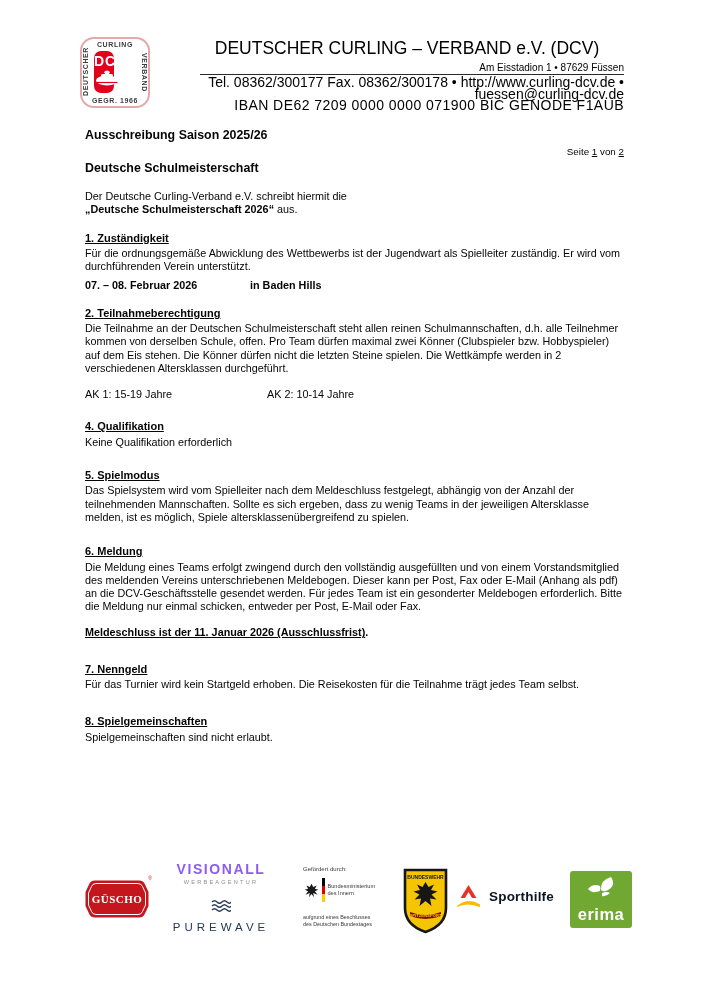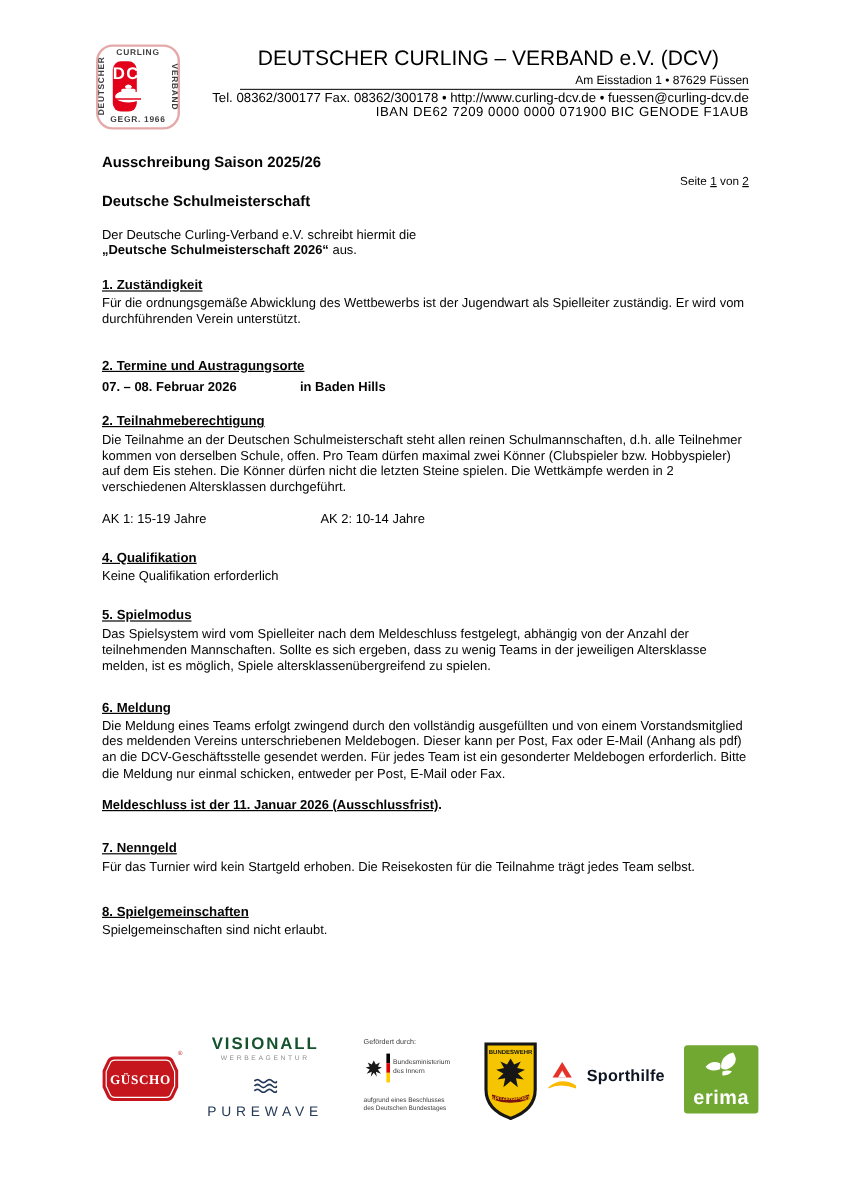--- a/index.html
+++ b/index.html
@@ -23,21 +23,21 @@
   .dcv-ring.right { right:0px; top:7px; height:52px; writing-mode:vertical-rl; text-align:center; }
   .dcv-box {
     position:absolute; left:12px; top:12px; width:20px; height:42px;
     background:#e2001a; border-radius:7px; color:#fff; text-align:center;
   }
   .dcv-box .dcv-name { font-weight:bold; font-size:14px; letter-spacing:1px; margin-top:2px; }
   .header-right { position:absolute; left:160px; top:38px; width:464px; }
   .org-name { font-size:17.5px; font-weight:normal; text-align:center; padding-left:30px; white-space:nowrap; }
   .org-address { text-align:right; font-size:10px; margin-top:3px; }
   .org-rule { border:0; border-top:1.5px solid #2a2a2a; margin-left:40px; margin-top:1px; margin-bottom:2px; }
-  .org-line { text-align:right; font-size:11px; line-height:11.5px; }
+  .org-line { text-align:right; font-size:14px; line-height:11.5px; }
   .org-line.iban { letter-spacing:0.45px; }
 
   
   .content { position:absolute; left:85px; top:128px; width:539px; font-size:10.8px; line-height:13.2px; color:#050505; }
   .doc-title { font-size:12.4px; font-weight:bold; line-height:15px; }
   .page-info { text-align:right; font-size:9.8px; margin-top:2px; }
   .page-info .u { text-decoration:underline; }
   .doc-subtitle { font-size:12.4px; font-weight:bold; line-height:15px; margin-top:3px; }
   .intro { margin-top:14px; }
   .intro .line { display:block; }
@@ -54,21 +54,21 @@
   .deadline .du { text-decoration:underline; }
 
   
   .sponsors { position:absolute; left:0; top:858px; width:707px; height:100px; }
 
   .guescho { position:absolute; left:84px; top:21px; width:66px; height:40px; }
   .guescho svg { display:block; }
   .guescho .reg { position:absolute; right:-2px; top:-4px; color:#c4161c; font-size:5px; }
 
   .visionall { position:absolute; left:168px; top:3px; width:106px; text-align:center; }
-  .vis-name { color:#14532d; font-weight:bold; font-size:14px; letter-spacing:1.6px; }
+  .vis-name { color:#8b5cf6; font-weight:bold; font-size:14px; letter-spacing:1.6px; }
   .vis-sub  { color:#8d8d8d; font-size:5.6px; letter-spacing:2.2px; margin-top:2px; }
   .vis-wave { margin-top:13px; }
   .vis-brand2 { color:#253a58; font-size:11.5px; letter-spacing:4px; margin-top:5px; font-weight:500; }
 
   .bmi { position:absolute; left:303px; top:8px; width:92px; color:#3a3a3a; }
   .bmi-funded { font-size:6px; }
   .bmi-row { display:flex; align-items:center; margin-top:6px; }
   .bmi-stripe { width:2.5px; height:24px; margin:0 3px 0 2px; display:flex; flex-direction:column; }
   .bmi-stripe i { flex:1; }
   .bmi-stripe i:nth-child(1){background:#000;} .bmi-stripe i:nth-child(2){background:#d00;} .bmi-stripe i:nth-child(3){background:#fc0;}
@@ -128,23 +128,20 @@
     <p class="intro">
       <span class="line">Der Deutsche Curling-Verband e.V. schreibt hiermit die</span>
       <span class="b">„Deutsche Schulmeisterschaft 2026“</span><span> aus.</span>
     </p>
 
     <div class="sec-h mt15">
       <span class="sec-heading">1. Zuständigkeit</span>
     </div>
     <p>Für die ordnungsgemäße Abwicklung des Wettbewerbs ist der Jugendwart als Spielleiter zuständig. Er wird vom durchführenden Verein unterstützt.</p>
 
-    <div class="sec-h mt25">
-      <span class="sec-heading">2. Termine und Austragungsorte</span>
-    </div>
     <p class="date-line">
       <span class="date">07. – 08. Februar 2026</span><span>in Baden Hills</span>
     </p>
 
     <div class="sec-h mt15">
       <span class="sec-heading">2. Teilnahmeberechtigung</span>
     </div>
     <p>Die Teilnahme an der Deutschen Schulmeisterschaft steht allen reinen Schulmannschaften, d.h. alle Teilnehmer kommen von derselben Schule, offen. Pro Team dürfen maximal zwei Könner (Clubspieler bzw. Hobbyspieler) auf dem Eis stehen. Die Könner dürfen nicht die letzten Steine spielen. Die Wettkämpfe werden in 2 verschiedenen Altersklassen durchgeführt.</p>
     <p class="ak-line">
       <span class="ak1">AK 1: 15-19 Jahre</span><span>AK 2: 10-14 Jahre</span>

